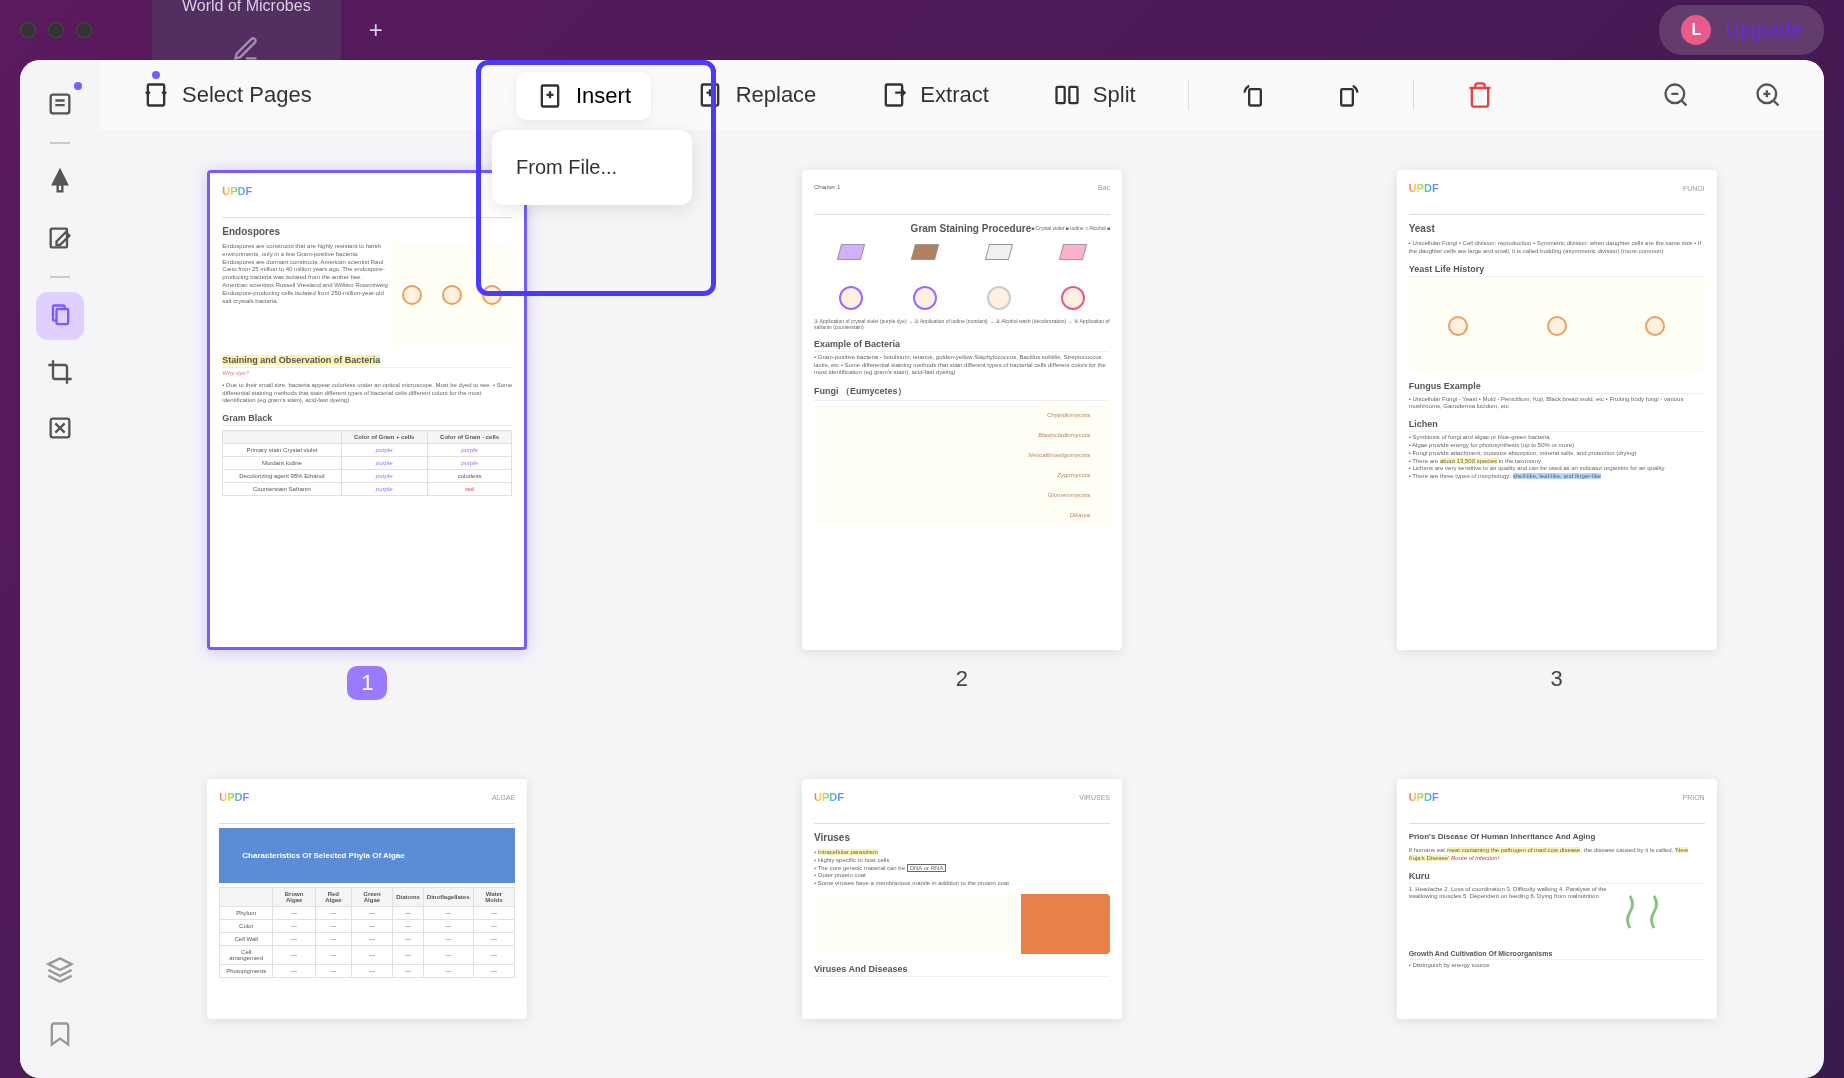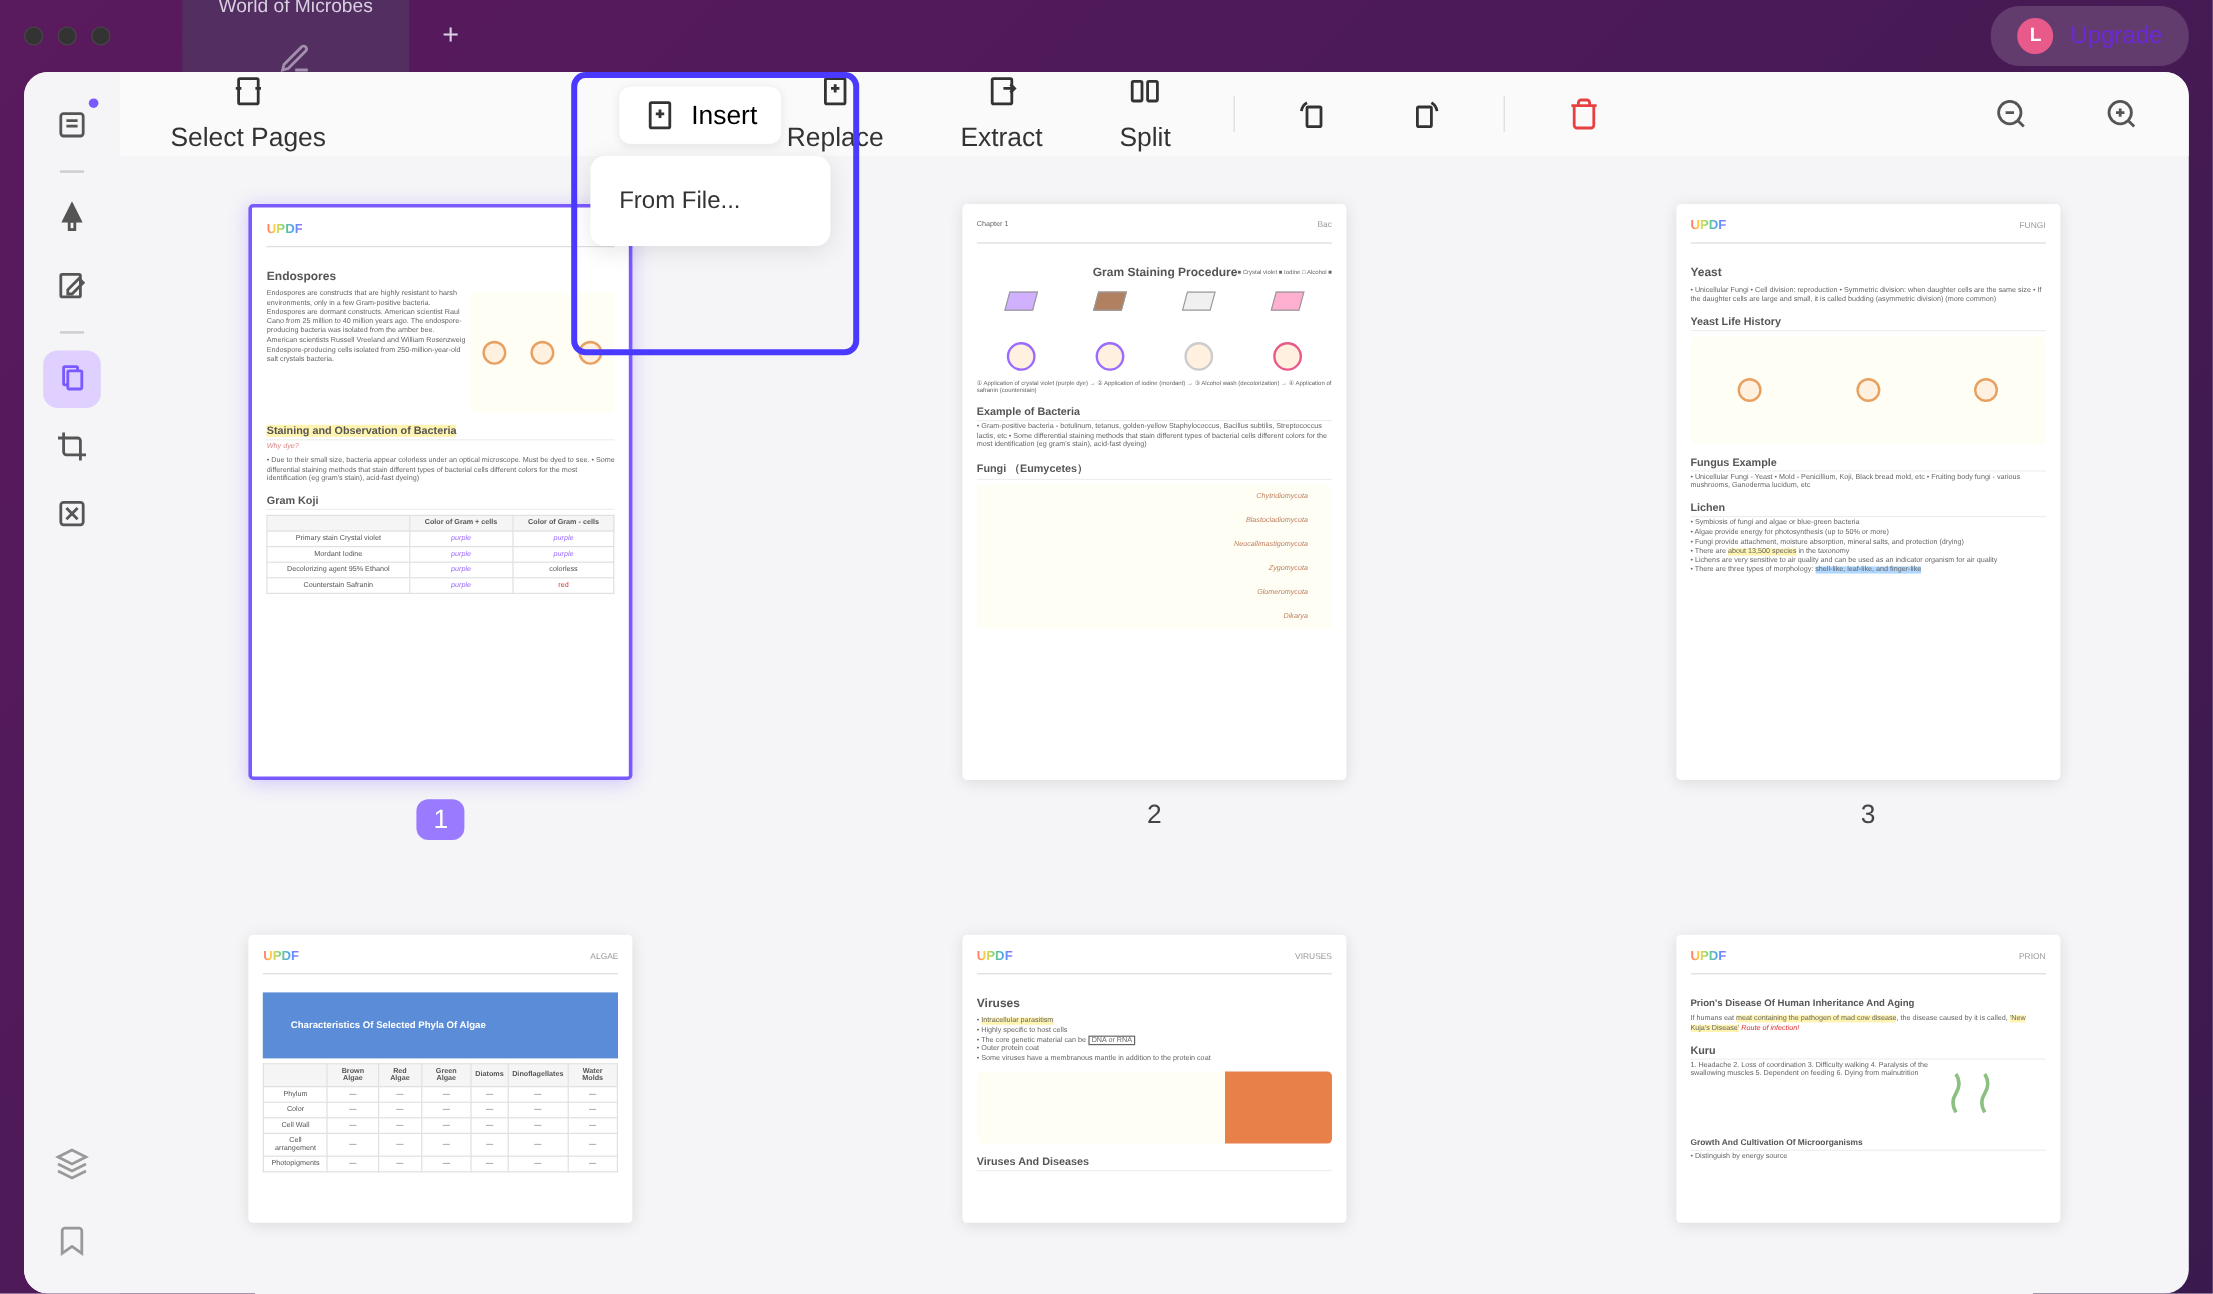--- a/index.html
+++ b/index.html
@@ -128,21 +128,20 @@
     }
     .toolbar-btn {
       display: flex;
       align-items: center;
       gap: 12px;
       font-size: 22px;
       color: #333;
       cursor: pointer;
       padding: 8px 12px;
       border-radius: 8px;
-      flex-direction: column;
     }
     .toolbar-divider {
       width: 1px;
       height: 30px;
       background: #ddd;
     }
     .toolbar-spacer { flex: 1; }
     .insert-highlight {
       position: absolute;
       left: 456px;
@@ -225,22 +224,22 @@
       background: #9a7aff;
       color: white;
       padding: 4px 14px;
       border-radius: 10px;
     }
     .thumb-header {
       display: flex;
       justify-content: space-between;
       align-items: center;
       border-bottom: 1px solid #ddd;
-      padding-bottom: 8px;
-      margin-bottom: 15px;
+      padding-bottom: 20px;
+      margin-bottom: 4px;
     }
     .thumb-logo {
       font-weight: bold;
       font-size: 11px;
       background: linear-gradient(90deg, #ff6b6b, #ffd93d, #6bcf7f, #4a9eff, #9b6bff);
       -webkit-background-clip: text;
       -webkit-text-fill-color: transparent;
     }
     .thumb-category { font-size: 7px; color: #999; }
     .thumb-title { font-weight: bold; font-size: 10px; margin: 4px 0; }
@@ -500,21 +499,21 @@
             <div class="mini-diagram" style="width:120px;height:100px">
               <div class="mini-circle"></div>
                 <div class="mini-circle"></div>
                 <div class="mini-circle"></div>
             </div>
           </div>
           <div class="thumb-section"><span class="thumb-hl-yellow">Staining and Observation of Bacteria</span></div>
           <div class="thumb-text" style="color:#d88;font-style:italic">Why dye?</div>
           <div class="thumb-text">• Due to their small size, bacteria appear colorless under an optical microscope. Must be dyed to see.
 • Some differential staining methods that stain different types of bacterial cells different colors for the most identification (eg gram's stain), acid-fast dyeing)</div>
-          <div class="thumb-section">Gram Koji</div>
+          <div class="thumb-section">Gram Black</div>
           <table class="mini-table">
             <tbody>
                 <tr>
                   <th></th>
                   <th>Color of Gram + cells</th>
                   <th>Color of Gram - cells</th>
                 </tr>
             <tr>
                   <td>Primary stain Crystal violet</td>
                   <td class="purple-text">purple</td>

